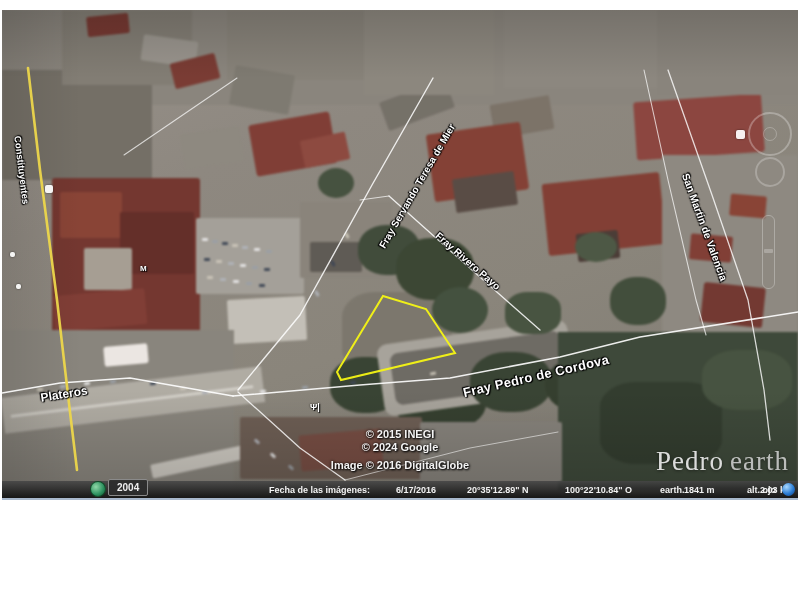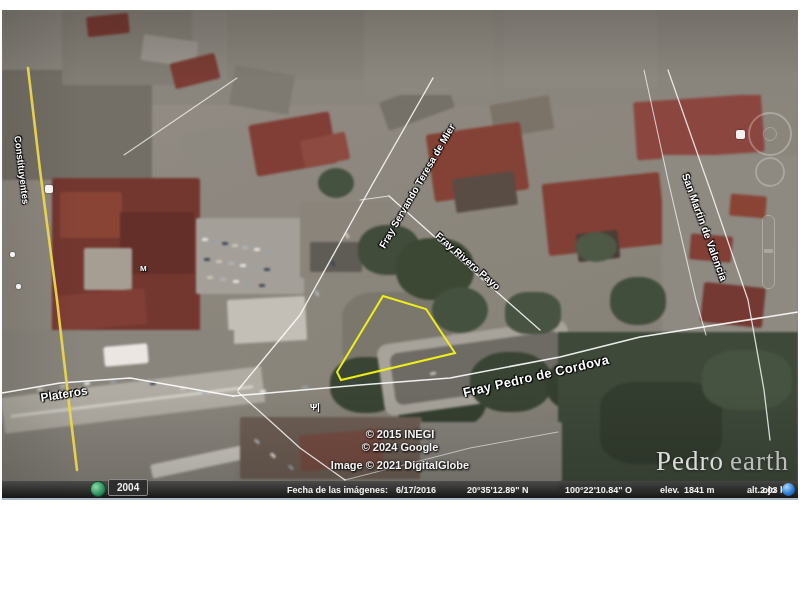--- a/index.html
+++ b/index.html
@@ -184,31 +184,31 @@
       <div style="position:absolute;left:13px;top:13px;width:12px;height:12px;border:1.5px solid rgba(255,255,255,.25);border-radius:50%;"></div>
     </div>
     <div class="navctl" style="left:753px;top:147px;width:26px;height:26px;border:2px solid rgba(255,255,255,.24);border-radius:50%;"></div>
     <div class="navctl" style="left:760px;top:205px;width:11px;height:72px;border:1.5px solid rgba(255,255,255,.28);border-radius:6px;">
       <div style="position:absolute;left:1px;top:33px;width:9px;height:4px;background:rgba(255,255,255,.25);border-radius:1px;"></div>
     </div>
 
     <div id="copyright">
       <div class="c1">© 2015 INEGI</div>
       <div class="c2">© 2024 Google</div>
-      <div class="c3">Image © 2021 DigitalGlobe</div>
+      <div class="c3">Image © 2016 DigitalGlobe</div>
     </div>
 
     <div id="logo"><span>Pedro</span><span class="earth">earth</span></div>
 
     <div id="statusbar">
-      <span style="left:285px;">Fecha de las imágenes:</span>
+      <span style="left:267px;">Fecha de las imágenes:</span>
       <span style="left:394px;">6/17/2016</span>
       <span style="left:465px;">20°35'12.89" N</span>
       <span style="left:563px;">100°22'10.84" O</span>
-      <span style="left:658px;">elev.</span>
+      <span style="left:658px;">earth.</span>
       <span style="left:682px;">1841 m</span>
       <span style="left:745px;">alt. ojo</span>
       <span style="left:758px;">2.03 km</span>
     </div>
 
     <div id="clockicon"></div>
     <div id="timebox">2004</div>
     <div id="sphereicon"></div>
 
   </div>

